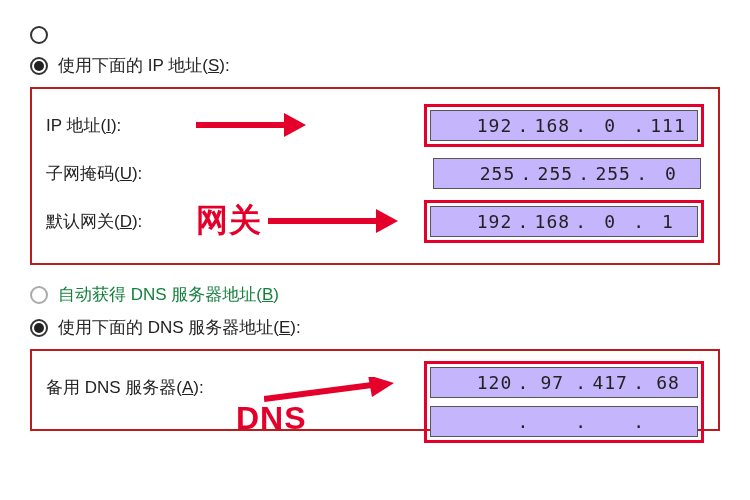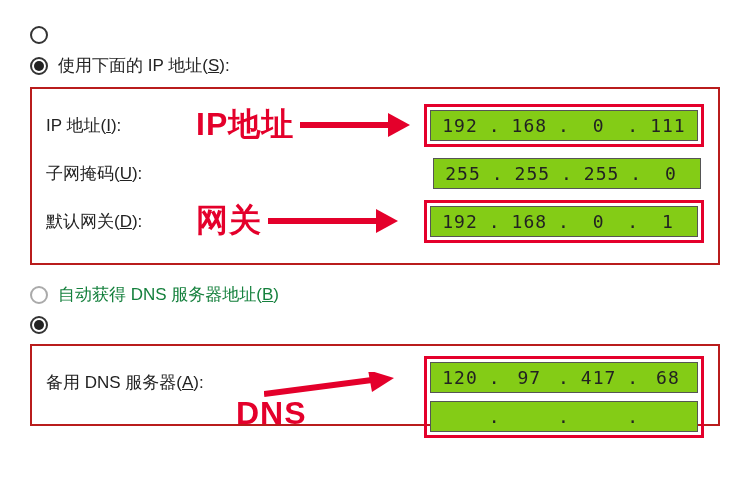--- a/index.html
+++ b/index.html
@@ -31,22 +31,22 @@
   .ann-text {
     color: #e4002b; font-weight: 700; font-size: 32px; letter-spacing: 1px;
     margin-right: 6px; white-space: nowrap;
   }
   .arrow { flex: 0 0 auto; }
 
   .ip-wrap { position: absolute; right: 0; }
   .ip-field {
     border: 1px solid #555; padding: 4px 8px;
     font-family: "Consolas","Menlo",monospace; font-size: 18px; letter-spacing: 1px;
-    min-width: 250px; display:flex; justify-content: space-between; align-items:center;
-    background: #84cc16; white-space: nowrap;
+    min-width: 250px; display:flex; justify-content: flex-end; align-items:center;
+    background: #c4b5fd; white-space: nowrap;
   }
   .oct { min-width: 42px; text-align: center; }
   .dot-sep { padding: 0 2px; }
   .redbox { border: 3px solid #e4002b; padding: 3px; }
 </style>
 </head>
 <body>
 
 <div class="row">
   <span class="radio"></span>
@@ -61,21 +61,20 @@
   </span>
 </div>
 
 <div class="fieldset">
 
   <div class="field-row">
     <span class="field-label">
       <span>IP 地址(</span><span class="u">I</span><span>):</span>
     </span>
     <div class="ann-area">
-      <span class="ann-text">IP地址</span>
       <svg class="arrow" width="110" height="28" viewBox="0 0 110 28">
         <line x1="0" y1="14" x2="90" y2="14" stroke="#e4002b" stroke-width="6"></line>
         <polygon points="88,2 110,14 88,26" fill="#e4002b"></polygon>
       </svg>
     </div>
     <div class="ip-wrap redbox">
       <div class="ip-field">
         <span class="oct">192</span>
           <span class="dot-sep">.</span>
         <span class="oct">168</span>
@@ -134,20 +133,23 @@
   <span class="radio disabled"></span>
   <span class="disabled-text">
     <span>自动获得 DNS 服务器地址(</span><span class="u">B</span><span>)</span>
   </span>
 </div>
 
 <div class="row">
   <span class="radio">
       <span class="dot"></span>
     </span>
+  <span>
+    <span>使用下面的 DNS 服务器地址(</span><span class="u">E</span><span>):</span>
+  </span>
 </div>
 
 <div class="fieldset" style="position:relative;">
 
 
   <div class="field-row">
     <span class="field-label" style="width:200px">
       <span>备用 DNS 服务器(</span><span class="u">A</span><span>):</span>
     </span>
     <div class="ann-area">

